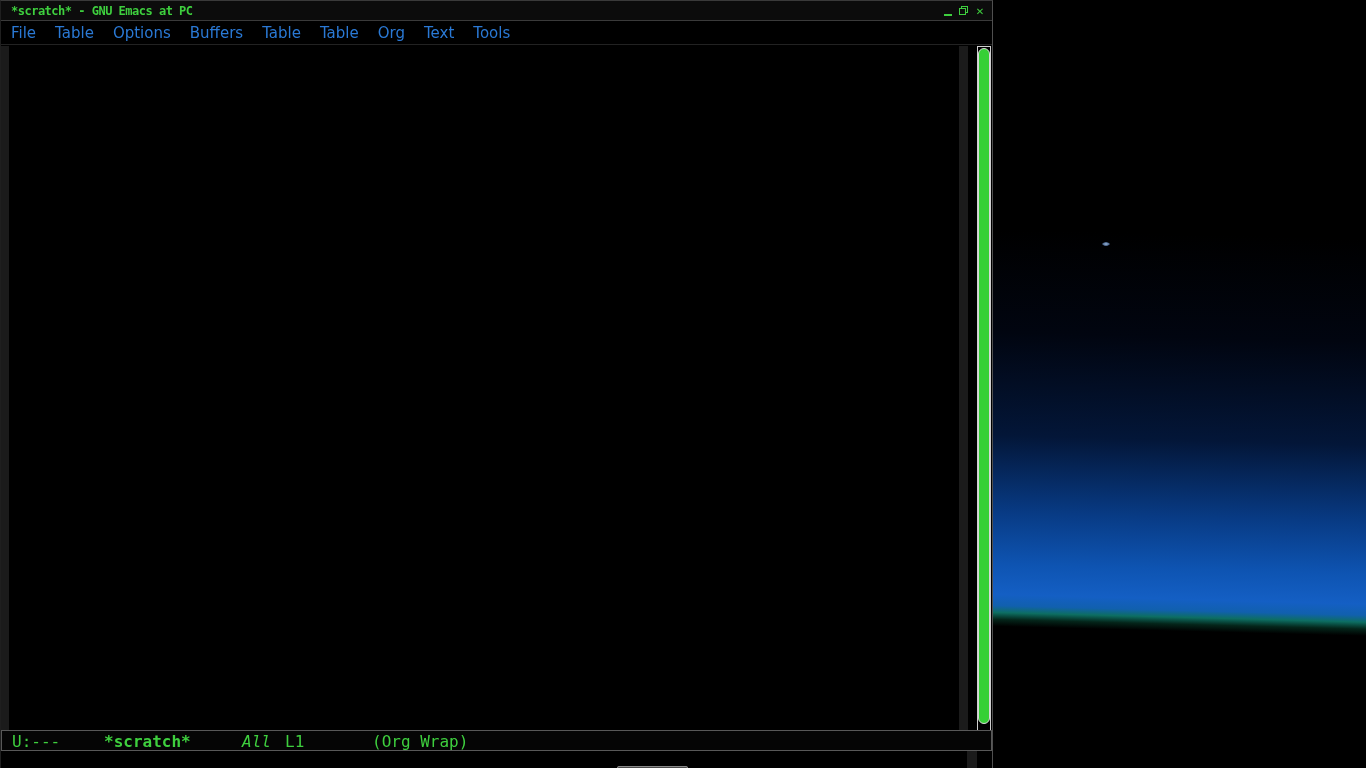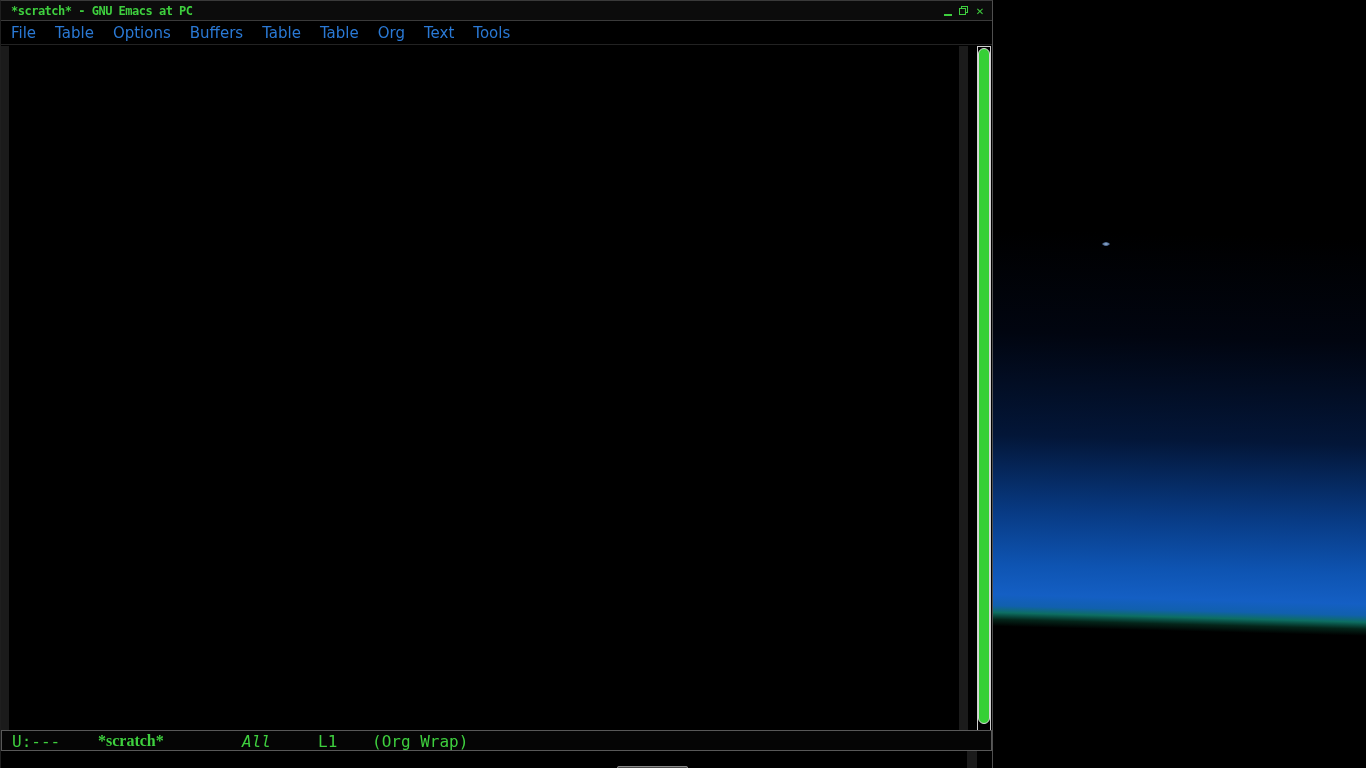--- a/index.html
+++ b/index.html
@@ -77,23 +77,23 @@
   }
 
   
   .mode-line {
     position:absolute; left:0; right:0; top:729px; height:21px;
     background:#050505; border:1px solid #585858;
     color:#3ecf3e; font:16px "DejaVu Sans Mono", monospace;
   }
   .ml-seg { position:absolute; top:1px; white-space:pre; }
   .ml-coding   { left:10px; }
-  .ml-buffer   { left:96px; font-weight:bold;font-family:Liberation Serif, serif; }
+  .ml-buffer   { left:102px; font-weight:bold; }
   .ml-position { left:240px;font-style:italic; }
-  .ml-line     { left:316px; }
+  .ml-line     { left:283px; }
   .ml-modes    { left:370px; }
 
   
   .echo-area {
     position:absolute; left:0; right:0; top:750px; height:18px;
     background:#000; color:#3ecf3e; font:16px "DejaVu Sans Mono", monospace;
     white-space:pre; padding-left:10px; line-height:17px;
   }
   .mini-gutter { position:absolute; right:15px; top:0; bottom:0; width:10px; background:#1b1b1b; }
   .keybox {

